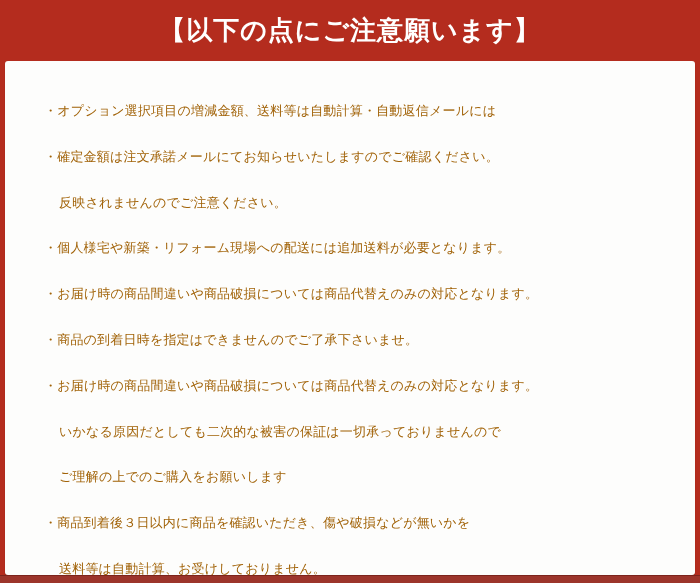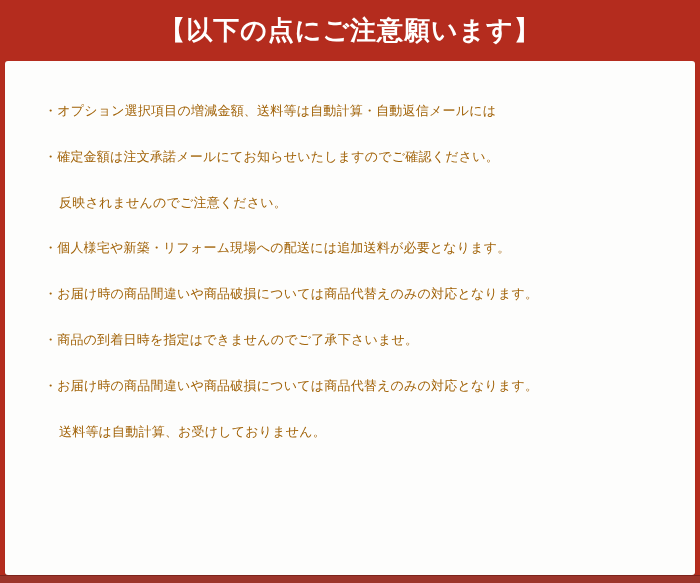--- a/index.html
+++ b/index.html
@@ -68,18 +68,21 @@
   </div>
 
   <div class="content-panel">
     <p class="notice-line">・オプション選択項目の増減金額、送料等は自動計算・自動返信メールには</p>
     <p class="notice-line">・確定金額は注文承諾メールにてお知らせいたしますのでご確認ください。</p>
     <p class="notice-line cont">反映されませんのでご注意ください。</p>
     <p class="notice-line">・個人様宅や新築・リフォーム現場への配送には追加送料が必要となります。</p>
     <p class="notice-line">・お届け時の商品間違いや商品破損については商品代替えのみの対応となります。</p>
     <p class="notice-line">・商品の到着日時を指定はできませんのでご了承下さいませ。</p>
     <p class="notice-line">・お届け時の商品間違いや商品破損については商品代替えのみの対応となります。</p>
+    <p class="notice-line cont">いかなる原因だとしても二次的な被害の保証は一切承っておりませんので</p>
+    <p class="notice-line cont">ご理解の上でのご購入をお願いします</p>
+    <p class="notice-line">・商品到着後３日以内に商品を確認いただき、傷や破損などが無いかを</p>
     <p class="notice-line cont">送料等は自動計算、お受けしておりません。</p>
   </div>
 
   <div class="footer-band"></div>
 
 </div>
 
 </body></html>

